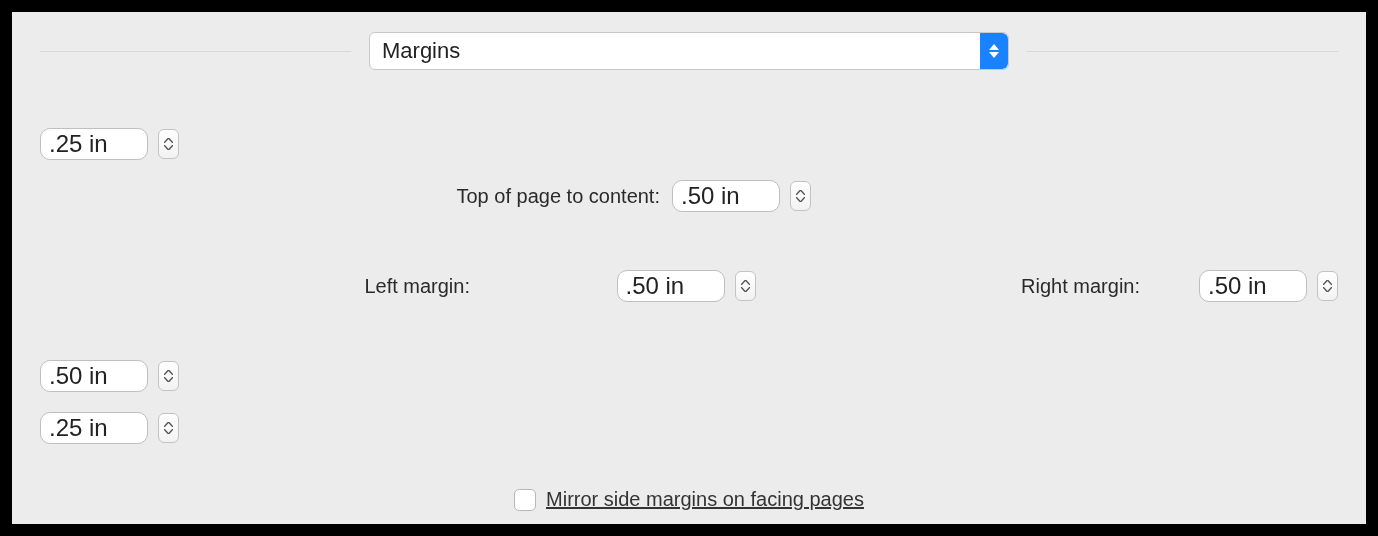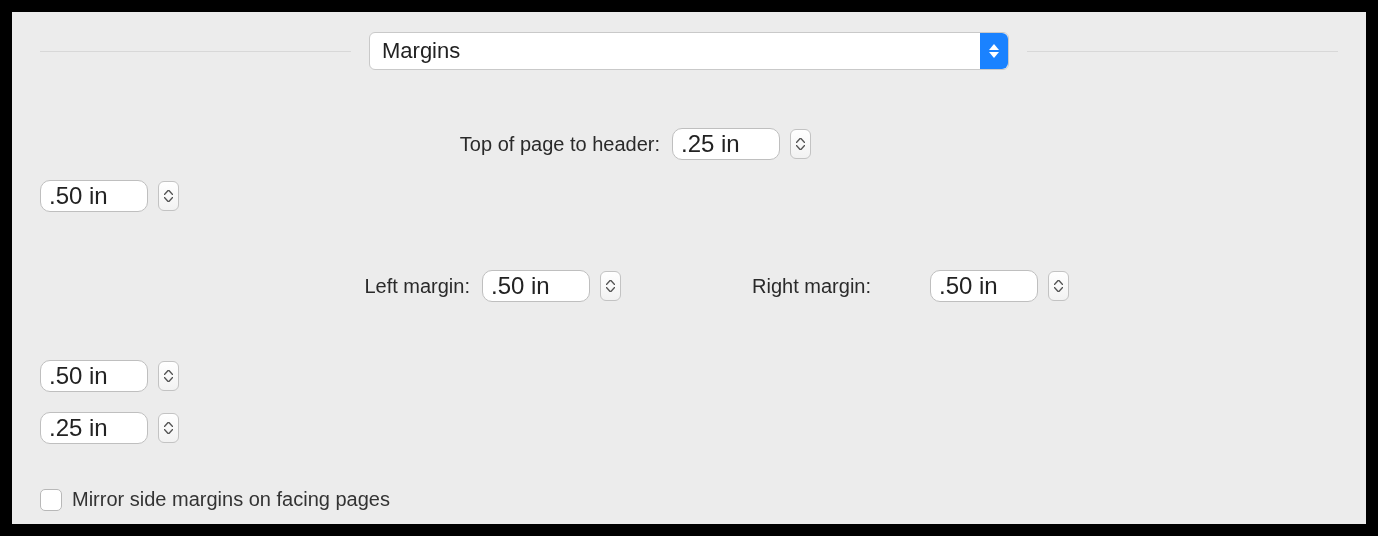--- a/index.html
+++ b/index.html
@@ -51,21 +51,21 @@
 
     .form-area {
       margin-top: 58px;
     }
     .row {
       display: flex;
       justify-content: flex-start;
       align-items: center;
       margin-bottom: 20px;
     }
-    .group-gap { margin-top: 58px; }
+    .group-gap { margin-top: 58px; justify-content: space-between; }
     .label {
       text-align: right;
       margin-right: 12px;
       color: #2a2a2a;
     }
     .label-col-1 { width: 620px; }
     .label-col-2 { width: 430px; }
     .right-block { margin-left: 80px; display: flex; align-items: center; gap: 47px; }
     .right-block .label { width: 170px; }
     .input-wrap { display: flex; align-items: center; gap: 10px; }
@@ -87,22 +87,24 @@
       display: flex; flex-direction: column;
       align-items: center; justify-content: center;
       gap: 2px;
       cursor: default;
     }
     .stepper svg { display: block; }
 
     .mirror-row {
       margin-top: 44px;
       display: flex;
+      justify-content: center;
       align-items: center;
       gap: 10px;
+      text-decoration: underline;
     }
     .checkbox {
       width: 22px; height: 22px;
       background: #fff;
       border: 1px solid #b8b8b8;
       border-radius: 5px;
     }
   </style>
 </head>
 <body>
@@ -121,35 +123,35 @@
             <path d="M0 0 L5 6 L10 0 Z" fill="#fff"></path>
           </svg>
       </div>
     </div>
     <div class="hr"></div>
   </div>
 
   <div class="form-area">
 
     <div class="row">
-      <div class="label label-col-1">Top of page to header:</div>
       <div class="input-wrap">
         <input class="text-input" value=".25 in" style="">
         <div class="stepper">
           <svg width="9" height="5" viewBox="0 0 9 5">
               <path d="M0 5 L4.5 0 L9 5" fill="none" stroke="#555" stroke-width="1.4"></path>
             </svg>
           <svg width="9" height="5" viewBox="0 0 9 5">
               <path d="M0 0 L4.5 5 L9 0" fill="none" stroke="#555" stroke-width="1.4"></path>
             </svg>
         </div>
       </div>
     </div>
 
     <div class="row">
+      <div class="label label-col-1">Top of page to content:</div>
       <div class="input-wrap">
         <input class="text-input" value=".50 in" style="">
         <div class="stepper">
           <svg width="9" height="5" viewBox="0 0 9 5">
               <path d="M0 5 L4.5 0 L9 5" fill="none" stroke="#555" stroke-width="1.4"></path>
             </svg>
           <svg width="9" height="5" viewBox="0 0 9 5">
               <path d="M0 0 L4.5 5 L9 0" fill="none" stroke="#555" stroke-width="1.4"></path>
             </svg>
         </div>

